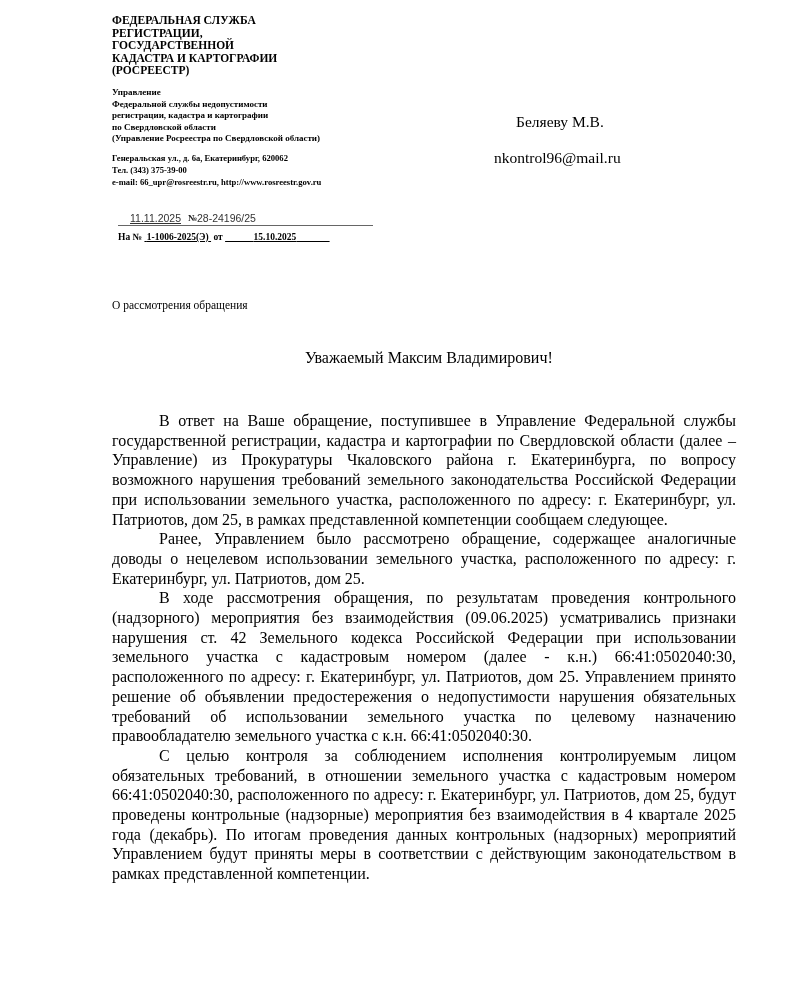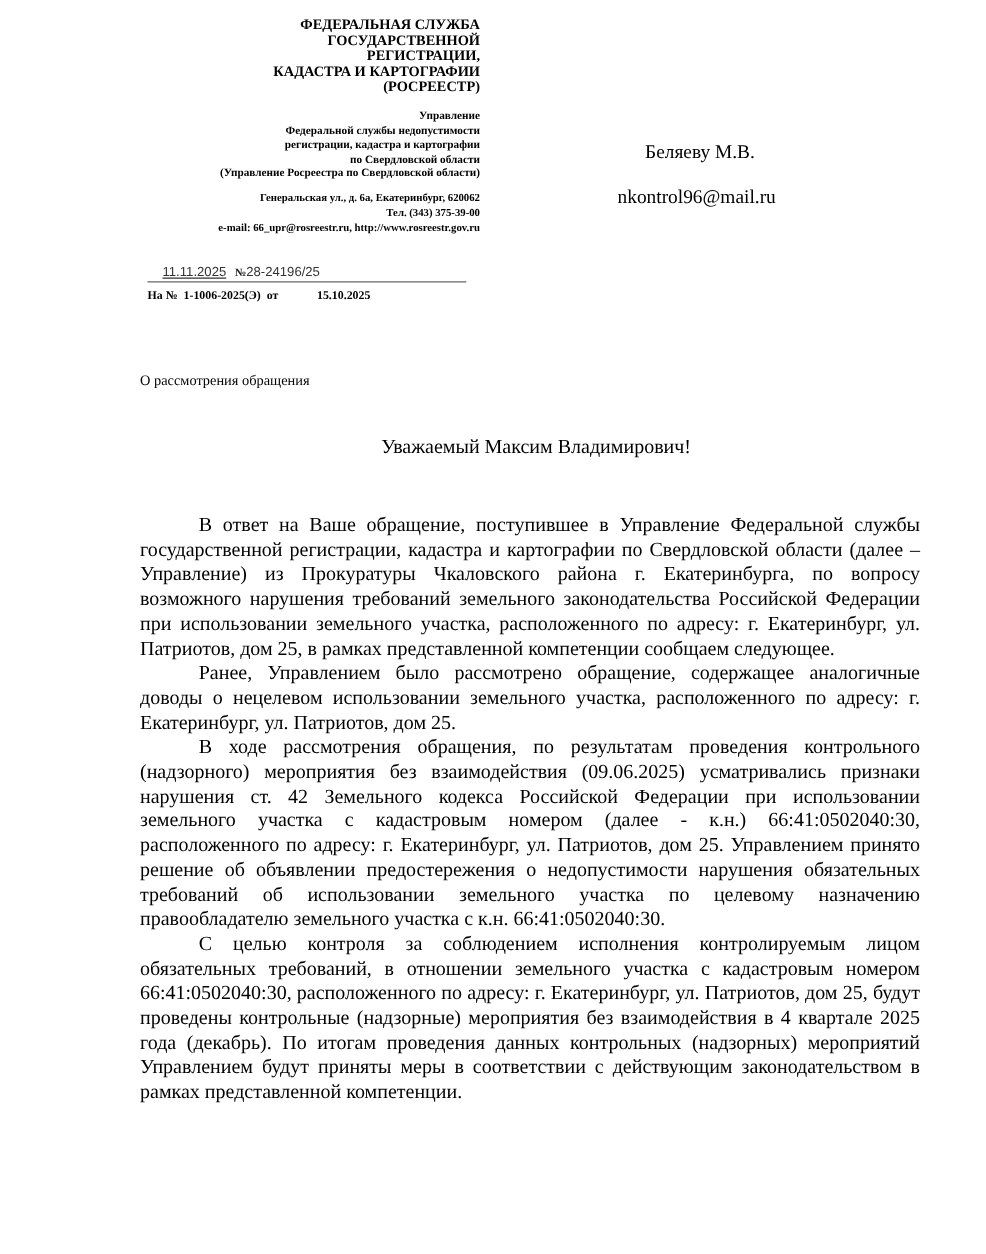--- a/index.html
+++ b/index.html
@@ -1,41 +1,41 @@
 <!DOCTYPE html>
 <html><head>
   <meta charset="utf-8">
   <style>
     html, body { margin: 0; padding: 0; background: #ffffff; }
     body { width: 789px; height: 1003px; position: relative; overflow: hidden; color: #000; font-family: "Liberation Serif", serif; }
-    .header-block { position: absolute; left: 112px; top: 14px; width: 272px; text-align: right; font-weight: bold; }
+    .header-block { position: absolute; left: 112px; top: 14px; width: 272px; text-align: left; font-weight: bold; }
     .agency { font-size: 11.5px; line-height: 12.6px; }
     .dept { margin-top: 10px; font-size: 9px; line-height: 11.6px; }
     .contacts { margin-top: 8px; font-size: 8.6px; line-height: 11.8px; }
     .reg-line { position: absolute; left: 118px; top: 212px; width: 255px; font-size: 10.5px; font-family: "Liberation Sans", sans-serif; color: #333; border-bottom: 1px solid #666; height: 13px; line-height: 13px; }
     .reg-line .num-sign { font-family: "Liberation Serif", serif; font-weight: bold; font-size: 9px; vertical-align: top; margin-left: 4px; color: #222;}
     .reg-line .reg-date { padding-left: 12px; text-decoration: underline; }
     .ref-line { position: absolute; left: 118px; top: 232px; font-size: 9.5px; font-weight: bold; white-space: nowrap; }
-    .ref-line .u { }
+    .ref-line .u { text-decoration: underline; }
     .recipient { position: absolute; left: 494px; top: 112px; font-size: 15.5px; line-height: 20px; }
     .recipient .name { margin-left: 22px; }
     .recipient .email { margin-top: 16px; }
     .subject { position: absolute; left: 112px; top: 299px; font-size: 11.5px; }
     .salutation { position: absolute; left: 305px; top: 349px; font-size: 16px; }
     .body-text { position: absolute; left: 112px; top: 411px; width: 624px; font-size: 16px; line-height: 19.7px; text-align: justify; }
     .body-text p { margin: 0; text-indent: 47px; }
   </style>
 </head>
 <body>
 
 <div class="header-block">
   <div class="agency">
     <div>ФЕДЕРАЛЬНАЯ СЛУЖБА</div>
+    <div>РЕГИСТРАЦИИ,</div>
     <div>ГОСУДАРСТВЕННОЙ</div>
-    <div>РЕГИСТРАЦИИ,</div>
     <div>КАДАСТРА И КАРТОГРАФИИ</div>
     <div>(РОСРЕЕСТР)</div>
   </div>
   <div class="dept">
     <div>Управление</div>
     <div>Федеральной службы недопустимости</div>
     <div>регистрации, кадастра и картографии</div>
     <div>по Свердловской области</div>
     <div>(Управление Росреестра по Свердловской области)</div>
   </div>

